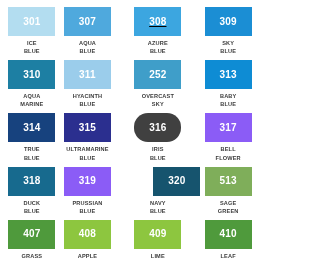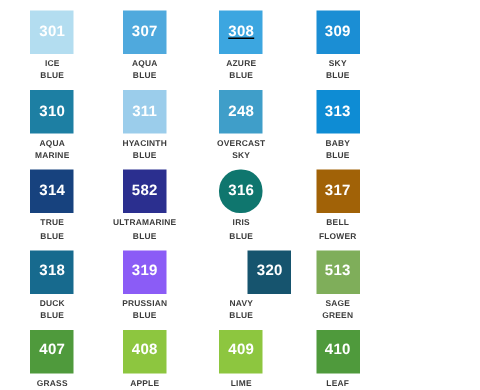--- a/index.html
+++ b/index.html
@@ -24,21 +24,21 @@
   }
   .swatch-cell {
     display: flex;
     flex-direction: column;
     align-items: center;
     justify-content: flex-start;
     padding-top: 5px;
     box-sizing: border-box;
   }
   .chip {
-    width: 29px;
+    width: 47px;
     height: 29px;
     display: flex;
     align-items: center;
     justify-content: center;
     box-sizing: border-box;
   }
   .chip-code {
     color: #ffffff;
     font-size: 10px;
     font-weight: bold;
@@ -101,55 +101,55 @@
     </div>
     <div class="swatch-cell">
       <div class="chip" style="background-color: rgb(155, 205, 235);">
         <span class="chip-code">311</span>
       </div>
       <div class="chip-name">HYACINTH
 BLUE</div>
     </div>
     <div class="swatch-cell">
       <div class="chip" style="background-color: rgb(63, 158, 201);">
-        <span class="chip-code">248</span>
+        <span class="chip-code">252</span>
       </div>
       <div class="chip-name">OVERCAST
 SKY</div>
     </div>
     <div class="swatch-cell">
       <div class="chip" style="background-color: rgb(14, 140, 212);">
         <span class="chip-code">313</span>
       </div>
       <div class="chip-name">BABY
 BLUE</div>
     </div>
     <div class="swatch-cell">
       <div class="chip" style="background-color: rgb(23, 66, 126);">
         <span class="chip-code">314</span>
       </div>
       <div class="chip-name">TRUE
 BLUE</div>
     </div>
     <div class="swatch-cell">
       <div class="chip" style="background-color: rgb(43, 47, 143);">
-        <span class="chip-code">582</span>
+        <span class="chip-code">315</span>
       </div>
       <div class="chip-name">ULTRAMARINE
 BLUE</div>
     </div>
     <div class="swatch-cell">
-      <div class="chip" style="background-color: #0f766e; border-radius: 14px;">
+      <div class="chip" style="background-color: #404040; border-radius: 14px;">
         <span class="chip-code">316</span>
       </div>
       <div class="chip-name">IRIS
 BLUE</div>
     </div>
     <div class="swatch-cell">
-      <div class="chip" style="background-color: #a16207;">
+      <div class="chip" style="background-color: #8b5cf6;">
         <span class="chip-code">317</span>
       </div>
       <div class="chip-name">BELL
 FLOWER</div>
     </div>
     <div class="swatch-cell">
       <div class="chip" style="background-color: rgb(23, 106, 142);">
         <span class="chip-code">318</span>
       </div>
       <div class="chip-name">DUCK

